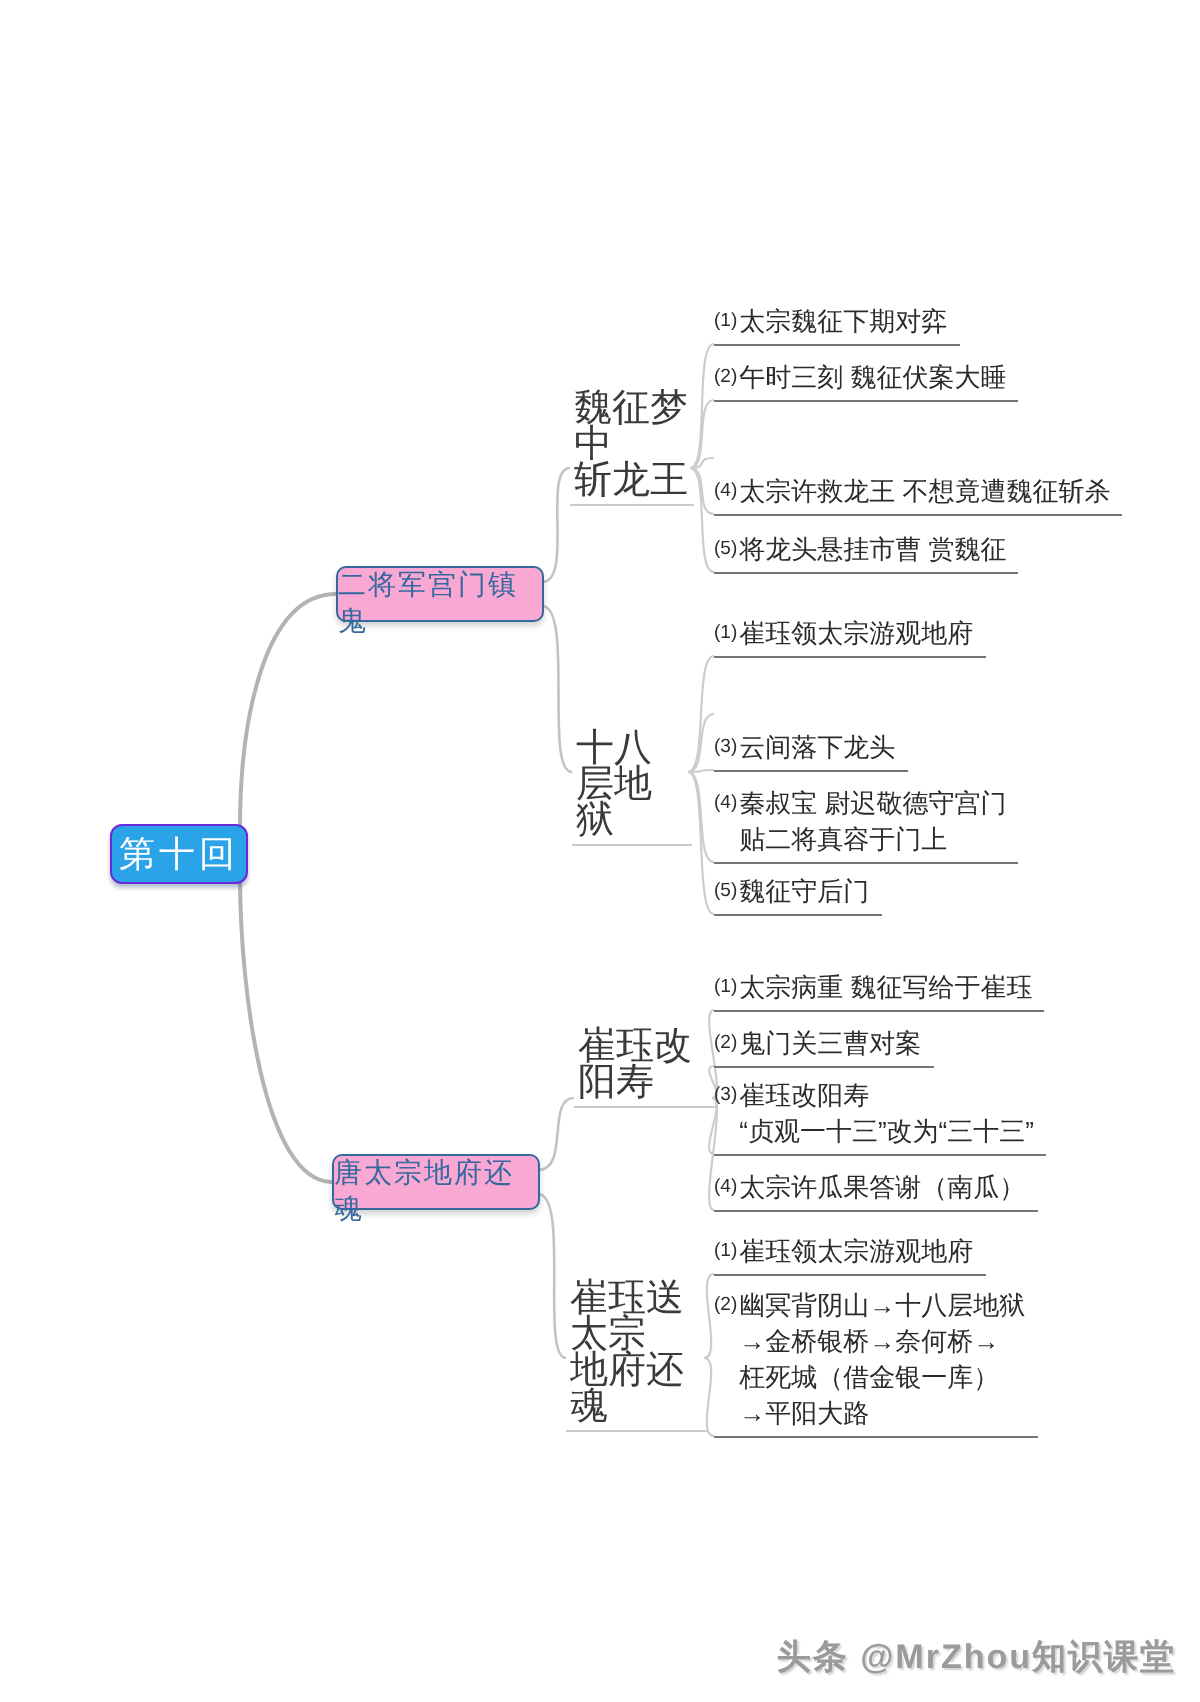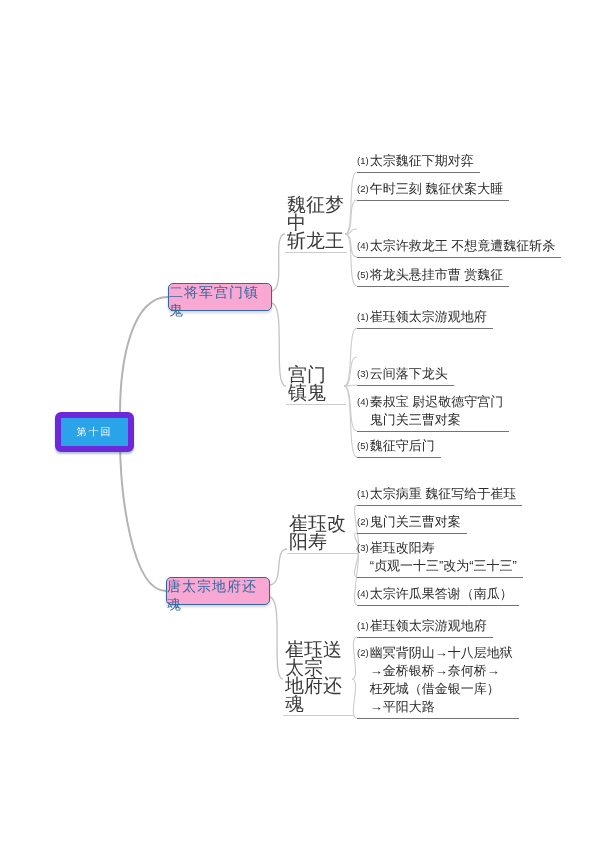--- a/index.html
+++ b/index.html
@@ -8,23 +8,23 @@
     font-family:"Liberation Sans","DejaVu Sans",sans-serif;overflow:hidden;
   }
   svg.links{position:absolute;left:0;top:0;width:600px;height:851px;}
   svg.links path{fill:none;}
   svg.links path.major{stroke:#b3b3b3;stroke-width:2;}
   svg.links path.minor{stroke:#c3c3c3;stroke-width:1.3;}
   svg.links path.leafline{stroke:#cccccc;stroke-width:1.1;}
 
   .root-node{
     position:absolute;left:55px;top:412px;width:67px;height:28px;
-    background:#2ba3e8;border:6px solid #6d28d9;border-radius:6px;
+    background:#2ba3e8;border:1px solid #6d28d9;border-radius:6px;
     box-shadow:0 2px 2px rgba(40,80,120,.35);
-    color:#ffffff;font-size:10px;letter-spacing:2px;
+    color:#ffffff;font-size:18px;letter-spacing:2px;
     display:flex;align-items:center;justify-content:center;
   }
   .branch{
     position:absolute;height:26px;background:#f9a8d4;
     border:1.5px solid #34689e;border-radius:5px;
     box-shadow:0 2px 3px rgba(0,0,0,.18);
     color:#34689e;font-size:14px;letter-spacing:1px;
     display:flex;align-items:flex-start;justify-content:center;
   }
   .branch.b1{left:168px;top:283px;width:102px;}
@@ -100,21 +100,21 @@
 
   <div class="branch b1">
     <span>二将军宫门镇鬼</span>
   </div>
   <div class="branch b2">
     <span>唐太宗地府还魂</span>
   </div>
 
   <div class="subtopic s1">魏征梦中
 斩龙王</div>
-  <div class="subtopic s2">宫门镇鬼</div>
+  <div class="subtopic s2">十八层地狱</div>
   <div class="subtopic s3">崔珏改阳寿</div>
   <div class="subtopic s4">崔珏送太宗
 地府还魂</div>
 
   <div class="leaf" style="top:152px">
     <span class="num">(1)</span><span class="txt">太宗魏征下期对弈</span>
   </div>
   <div class="leaf" style="top:180px">
     <span class="num">(2)</span><span class="txt">午时三刻 魏征伏案大睡</span>
   </div>
@@ -126,21 +126,21 @@
   </div>
 
   <div class="leaf" style="top:308px">
     <span class="num">(1)</span><span class="txt">崔珏领太宗游观地府</span>
   </div>
   <div class="leaf" style="top:365px">
     <span class="num">(3)</span><span class="txt">云间落下龙头</span>
   </div>
   <div class="leaf" style="top:393px">
     <span class="num">(4)</span><span class="txt">秦叔宝 尉迟敬德守宫门
-鬼门关三曹对案</span>
+贴二将真容于门上</span>
   </div>
   <div class="leaf" style="top:437px">
     <span class="num">(5)</span><span class="txt">魏征守后门</span>
   </div>
 
   <div class="leaf" style="top:485px">
     <span class="num">(1)</span><span class="txt">太宗病重 魏征写给于崔珏</span>
   </div>
   <div class="leaf" style="top:513px">
     <span class="num">(2)</span><span class="txt">鬼门关三曹对案</span>
@@ -156,14 +156,15 @@
   <div class="leaf" style="top:617px">
     <span class="num">(1)</span><span class="txt">崔珏领太宗游观地府</span>
   </div>
   <div class="leaf" style="top:644px">
     <span class="num">(2)</span><span class="txt">幽冥背阴山→十八层地狱
 →金桥银桥→奈何桥→
 枉死城（借金银一库）
 →平阳大路</span>
   </div>
 
+  <div class="watermark">头条 @MrZhou知识课堂</div>
 
 </div>
 
 </body></html>

